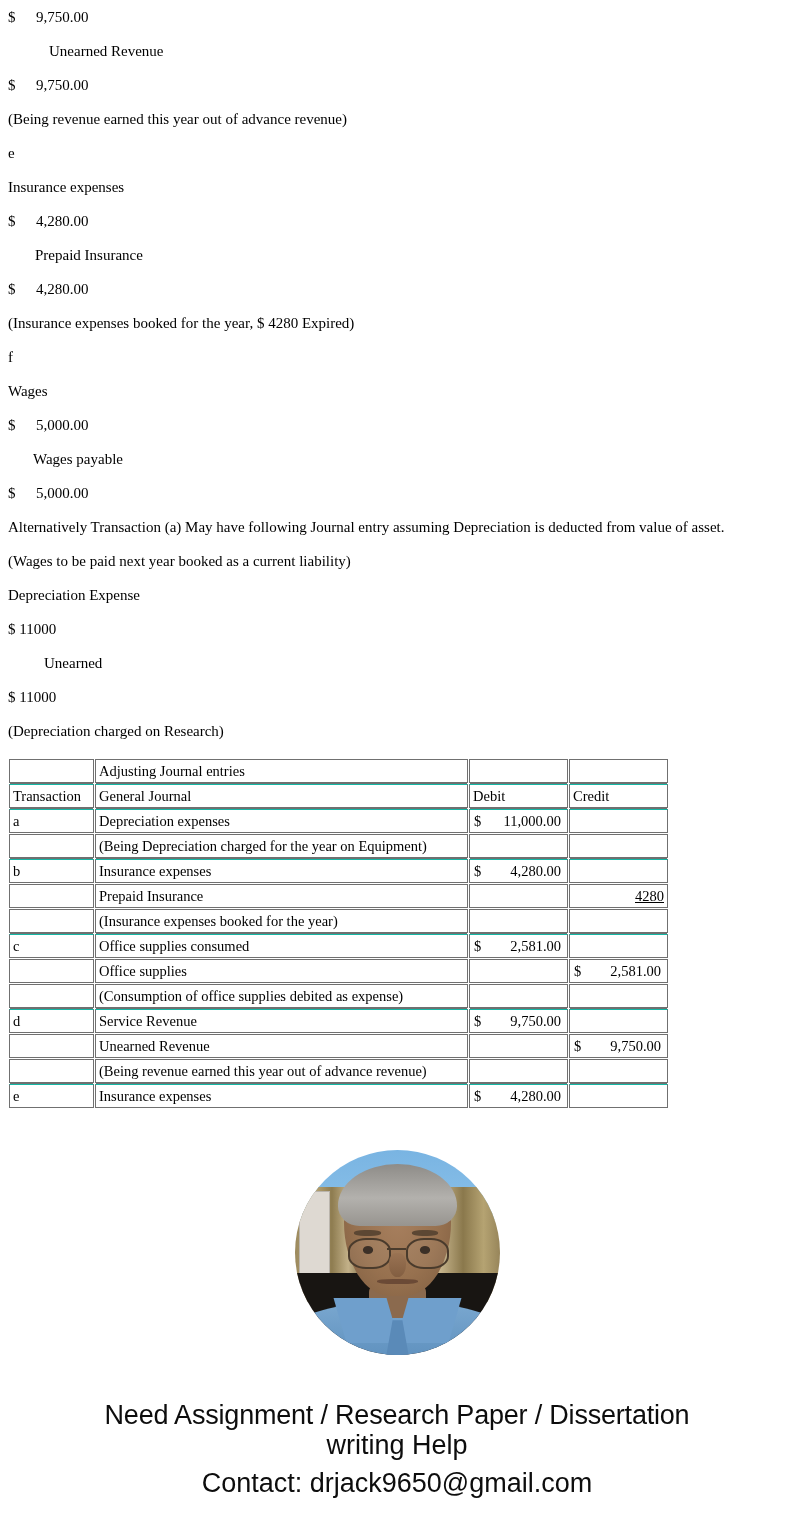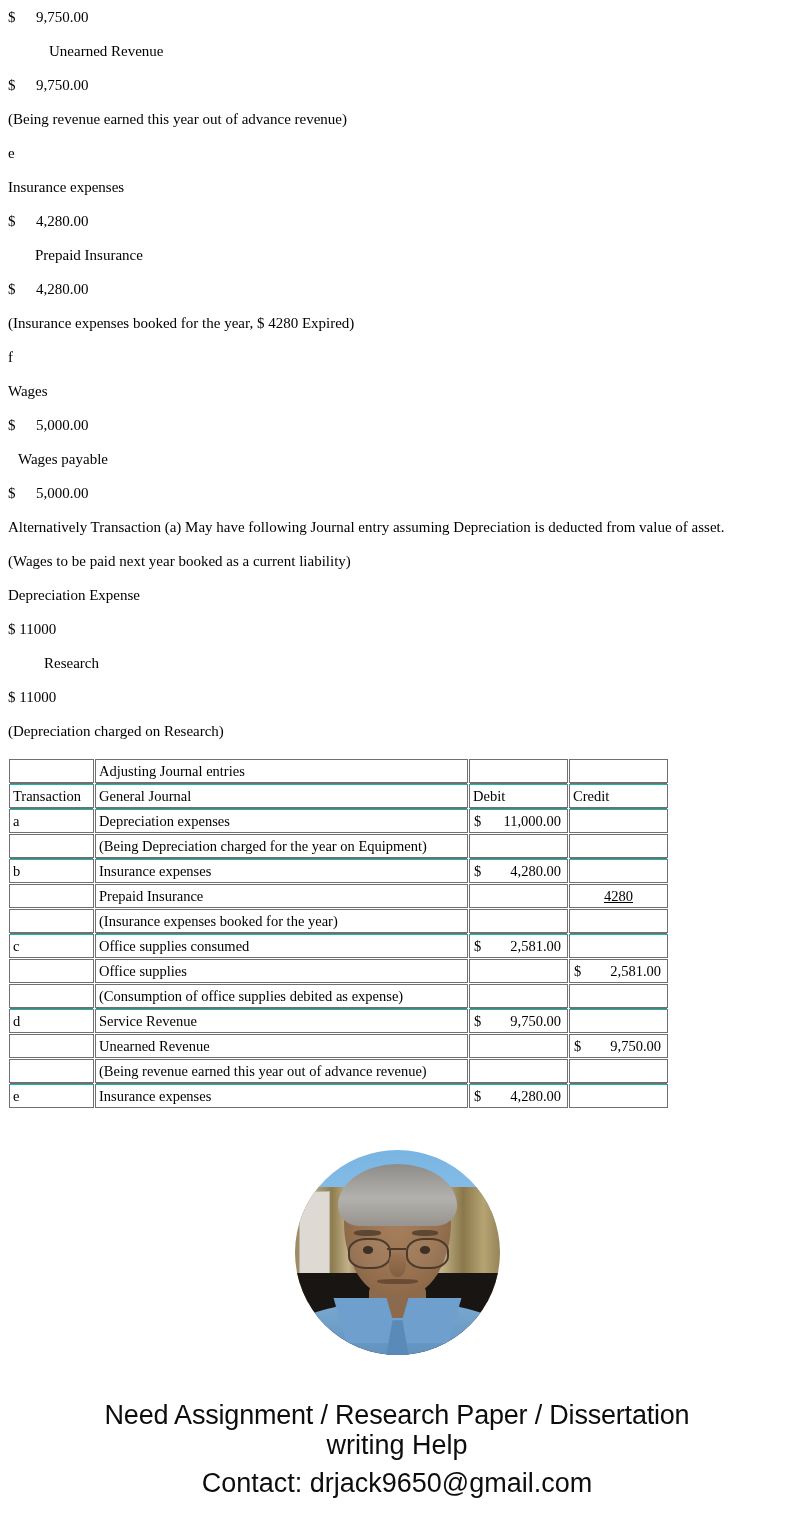--- a/index.html
+++ b/index.html
@@ -29,21 +29,21 @@
     font-size: 15px;
     line-height: 34px;
     color: #000;
     white-space: pre;
     padding-left: 8px;
     height: 34px;
   }
   .para.ind-amt   { padding-left: 8px; }
   .para.ind-a1    { padding-left: 49px; }  
   .para.ind-a2    { padding-left: 35px; }  
-  .para.ind-a3    { padding-left: 18px; }  
+  .para.ind-a3    { padding-left: 33px; }  
   .para.ind-a4    { padding-left: 44px; }  
 
   .amt-dollar { display: inline-block; width: 28px; }
 
   
   #journal-table-wrap {
     position: absolute;
     left: 8px;
     top: 758px;
     width: 660px;
@@ -68,21 +68,21 @@
     background: #ffffff;
   }
   col.c-trans  { width: 85px; }
   col.c-jrnl   { width: 373px; }
   col.c-debit  { width: 99px; }
   col.c-credit { width: 99px; }
 
   td.num { position: relative; }
   td.num .cur { position: absolute; left: 4px; }
   td.num .val { display: block; text-align: right; padding-right: 3px; }
-  td.plain { text-align: center; text-decoration: underline; }
+  td.plain { text-align: right; text-decoration: underline; }
   td.sub   { padding-left: 24px; }
   td.memo  { padding-left: 3px; }
 
   
   tr.grp-top > td { border-top: 1px solid #14b8a6; box-shadow: 0 -2px 0 -1px #707070; }
 
   
   #avatar {
     position: absolute;
     left: 295px;
@@ -217,21 +217,21 @@
     <div class="para ind-amt">(Insurance expenses booked for the year, $ 4280 Expired)</div>
     <div class="para ind-amt">f</div>
     <div class="para ind-amt">Wages</div>
     <div class="para ind-amt"><span class="amt-dollar">$</span><span>5,000.00</span></div>
     <div class="para ind-a3">Wages payable</div>
     <div class="para ind-amt"><span class="amt-dollar">$</span><span>5,000.00</span></div>
     <div class="para ind-amt">Alternatively Transaction (a) May have following Journal entry assuming Depreciation is deducted from value of asset.</div>
     <div class="para ind-amt">(Wages to be paid next year booked as a current liability)</div>
     <div class="para ind-amt">Depreciation Expense</div>
     <div class="para ind-amt">$ 11000</div>
-    <div class="para ind-a4">Research</div>
+    <div class="para ind-a4">Unearned</div>
     <div class="para ind-amt">$ 11000</div>
     <div class="para ind-amt">(Depreciation charged on Research)</div>
   </div>
 
 <div id="journal-table-wrap">
   <table class="journal">
     <colgroup>
       <col class="c-trans">
         <col class="c-jrnl">
         <col class="c-debit">

